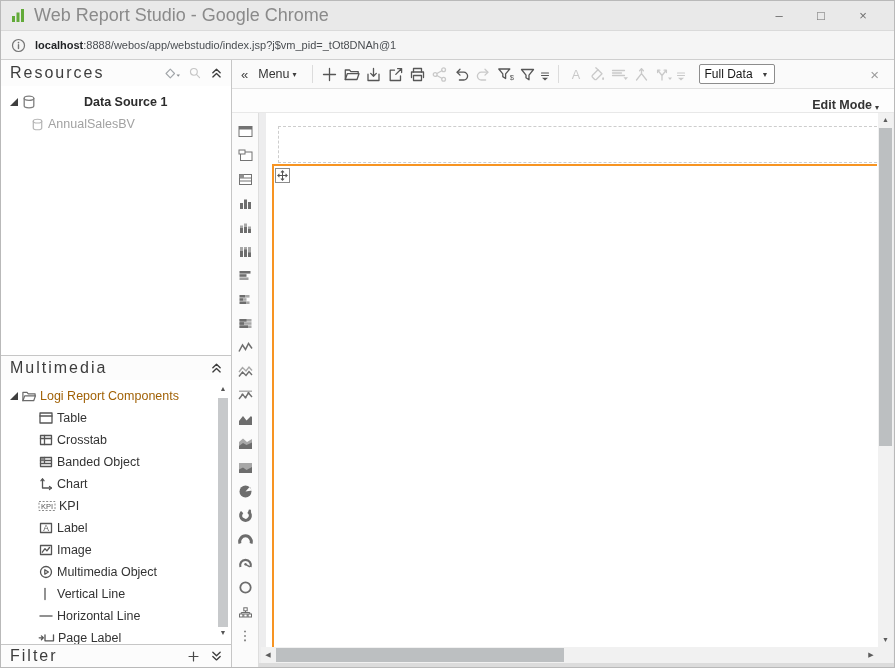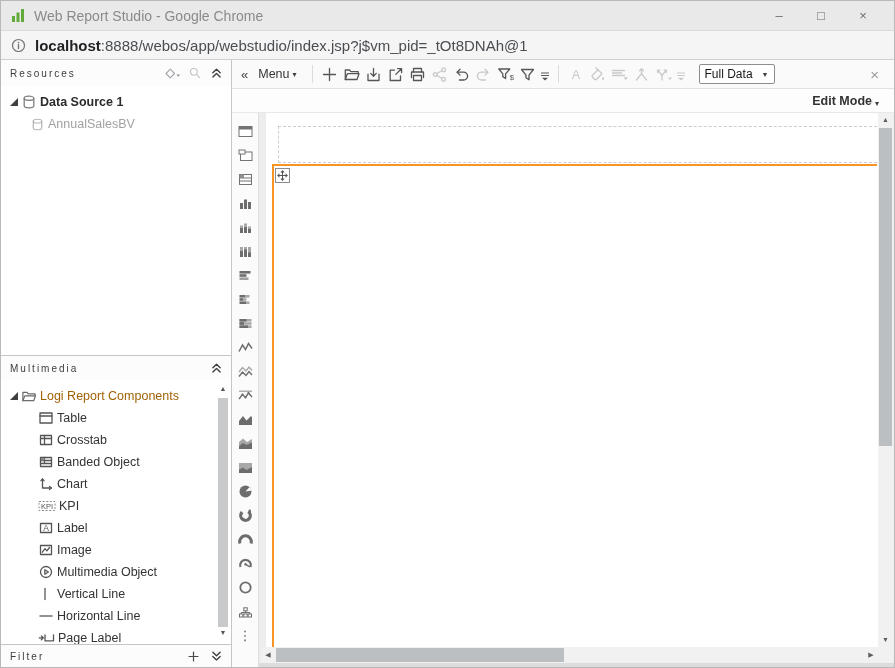--- a/index.html
+++ b/index.html
@@ -4,51 +4,51 @@
 <style>
   * { margin:0; padding:0; box-sizing:border-box; }
   html,body { width:895px; height:668px; overflow:hidden; background:#fff;
               font-family:"Liberation Sans", sans-serif; }
   .window { width:895px; height:668px; border:1px solid #b9b9b9; display:flex;
             flex-direction:column; background:#fff; }
 
   
   .titlebar { height:30px; flex:0 0 30px; background:#e9e9e9; border-bottom:1px solid #dadada;
               display:flex; align-items:center; padding:0 10px; }
-  .title-text { color:#8a8a8a; font-size:14px; margin-left:8px; }
+  .title-text { color:#8a8a8a; font-size:18px; margin-left:8px; }
   .win-controls { margin-left:auto; display:flex; }
   .win-btn { width:42px; text-align:center; color:#6e6e6e; font-size:13px; line-height:28px; }
 
   
   .urlbar { height:29px; flex:0 0 29px; background:#f5f5f5; border-bottom:1px solid #cfcfcf;
             display:flex; align-items:center; padding:0 10px; }
-  .url-text { font-size:15px; color:#4a4e52; margin-left:9px; white-space:nowrap; }
+  .url-text { font-size:11px; color:#4a4e52; margin-left:9px; white-space:nowrap; }
   .url-text .host { color:#1f2124; }
 
   
   .content { flex:1; display:flex; min-height:0; }
   .sidebar { width:231px; flex:0 0 231px; border-right:1px solid #c6c6c6; display:flex;
              flex-direction:column; background:#fff; }
   .main { flex:1; display:flex; flex-direction:column; min-width:0; }
 
   
   .panel-header { height:26px; flex:0 0 26px; display:flex; align-items:center;
                   padding:0 8px 0 9px; background:#fcfcfc; }
-  .panel-title { font-size:10px; letter-spacing:2px; color:#3c3c3c; }
+  .panel-title { font-size:16px; letter-spacing:2px; color:#3c3c3c; }
   .ph-icons { margin-left:auto; display:flex; align-items:center; gap:8px; }
   .ph-btn { display:flex; align-items:center; }
   .res-panel { height:295px; flex:0 0 295px; display:flex; flex-direction:column; }
   .comp-panel { flex:1; border-top:1px solid #c6c6c6; display:flex; flex-direction:column;
                 position:relative; overflow:hidden; }
   .tree { flex:1; overflow:hidden; padding-top:5px; }
   .trow { height:22px; display:flex; align-items:center; font-size:12.5px; color:#333;
           padding-left:8px; white-space:nowrap; }
   .trow .exp { width:12px; display:flex; }
   .trow .ticon { display:flex; margin-right:3px; }
-  .lbl-strong { color:#2c2c2c; font-weight:700; }
+  .lbl-strong { color:#2c2c2c; font-weight:700;margin-left:44px; }
   .lbl-dim { color:#a2a2a2; }
   .indent1 { padding-left:29px; }
   .comp-item { padding-left:37px; }
   .root-lbl { color:#a16207; }
 
   .comp-scroll { position:absolute; right:1px; top:29px; bottom:3px; width:14px; }
   .comp-scroll .sarrow { position:absolute; left:0; right:0; height:12px; text-align:center;
                          font-size:7px; color:#555; }
   .comp-scroll .sa-up { top:0; }
   .comp-scroll .sa-down { bottom:0; }
@@ -71,21 +71,21 @@
               margin:0 9px 0 3px; }
   .menu-caret,.em-caret { font-size:8px; color:#3e3e3e; }
   .tsep { width:1px; height:18px; background:#dcdcdc; margin:0 6px; flex:0 0 1px; }
   .mode-select { margin-left:11px; width:76px; height:20px; border:1px solid #8d8d8d;
                  background:#fff; display:flex; align-items:center; padding:0 5px;
                  font-size:12px; color:#161616; border-radius:2px; }
   .mode-select .sel-caret { margin-left:auto; font-size:7px; color:#3e3e3e; }
   .toolbar-close { margin-left:auto; color:#9b9b9b; font-size:15px; padding-right:7px; }
 
   .editmode-row { height:24px; flex:0 0 24px; background:#fdfdfd; border-bottom:1px solid #e8e8e8;
-                  display:flex; align-items:center; justify-content:flex-end;
+                  display:flex; align-items:flex-end; justify-content:flex-end;
                   padding-right:15px; gap:3px; }
   .editmode-label { font-size:12.5px; font-weight:700; color:#333; }
   .em-caret { margin-top:5px; }
 
   
   .workspace { flex:1; display:flex; min-height:0; }
   .vtoolbar { width:27px; flex:0 0 27px; background:#fbfbfb; border-right:1px solid #dedede;
               display:flex; flex-direction:column; align-items:center; padding-top:6px; }
   .vbtn { width:27px; height:24px; flex:0 0 24px; display:flex; align-items:center;
           justify-content:center; color:#6d6d6d; }

